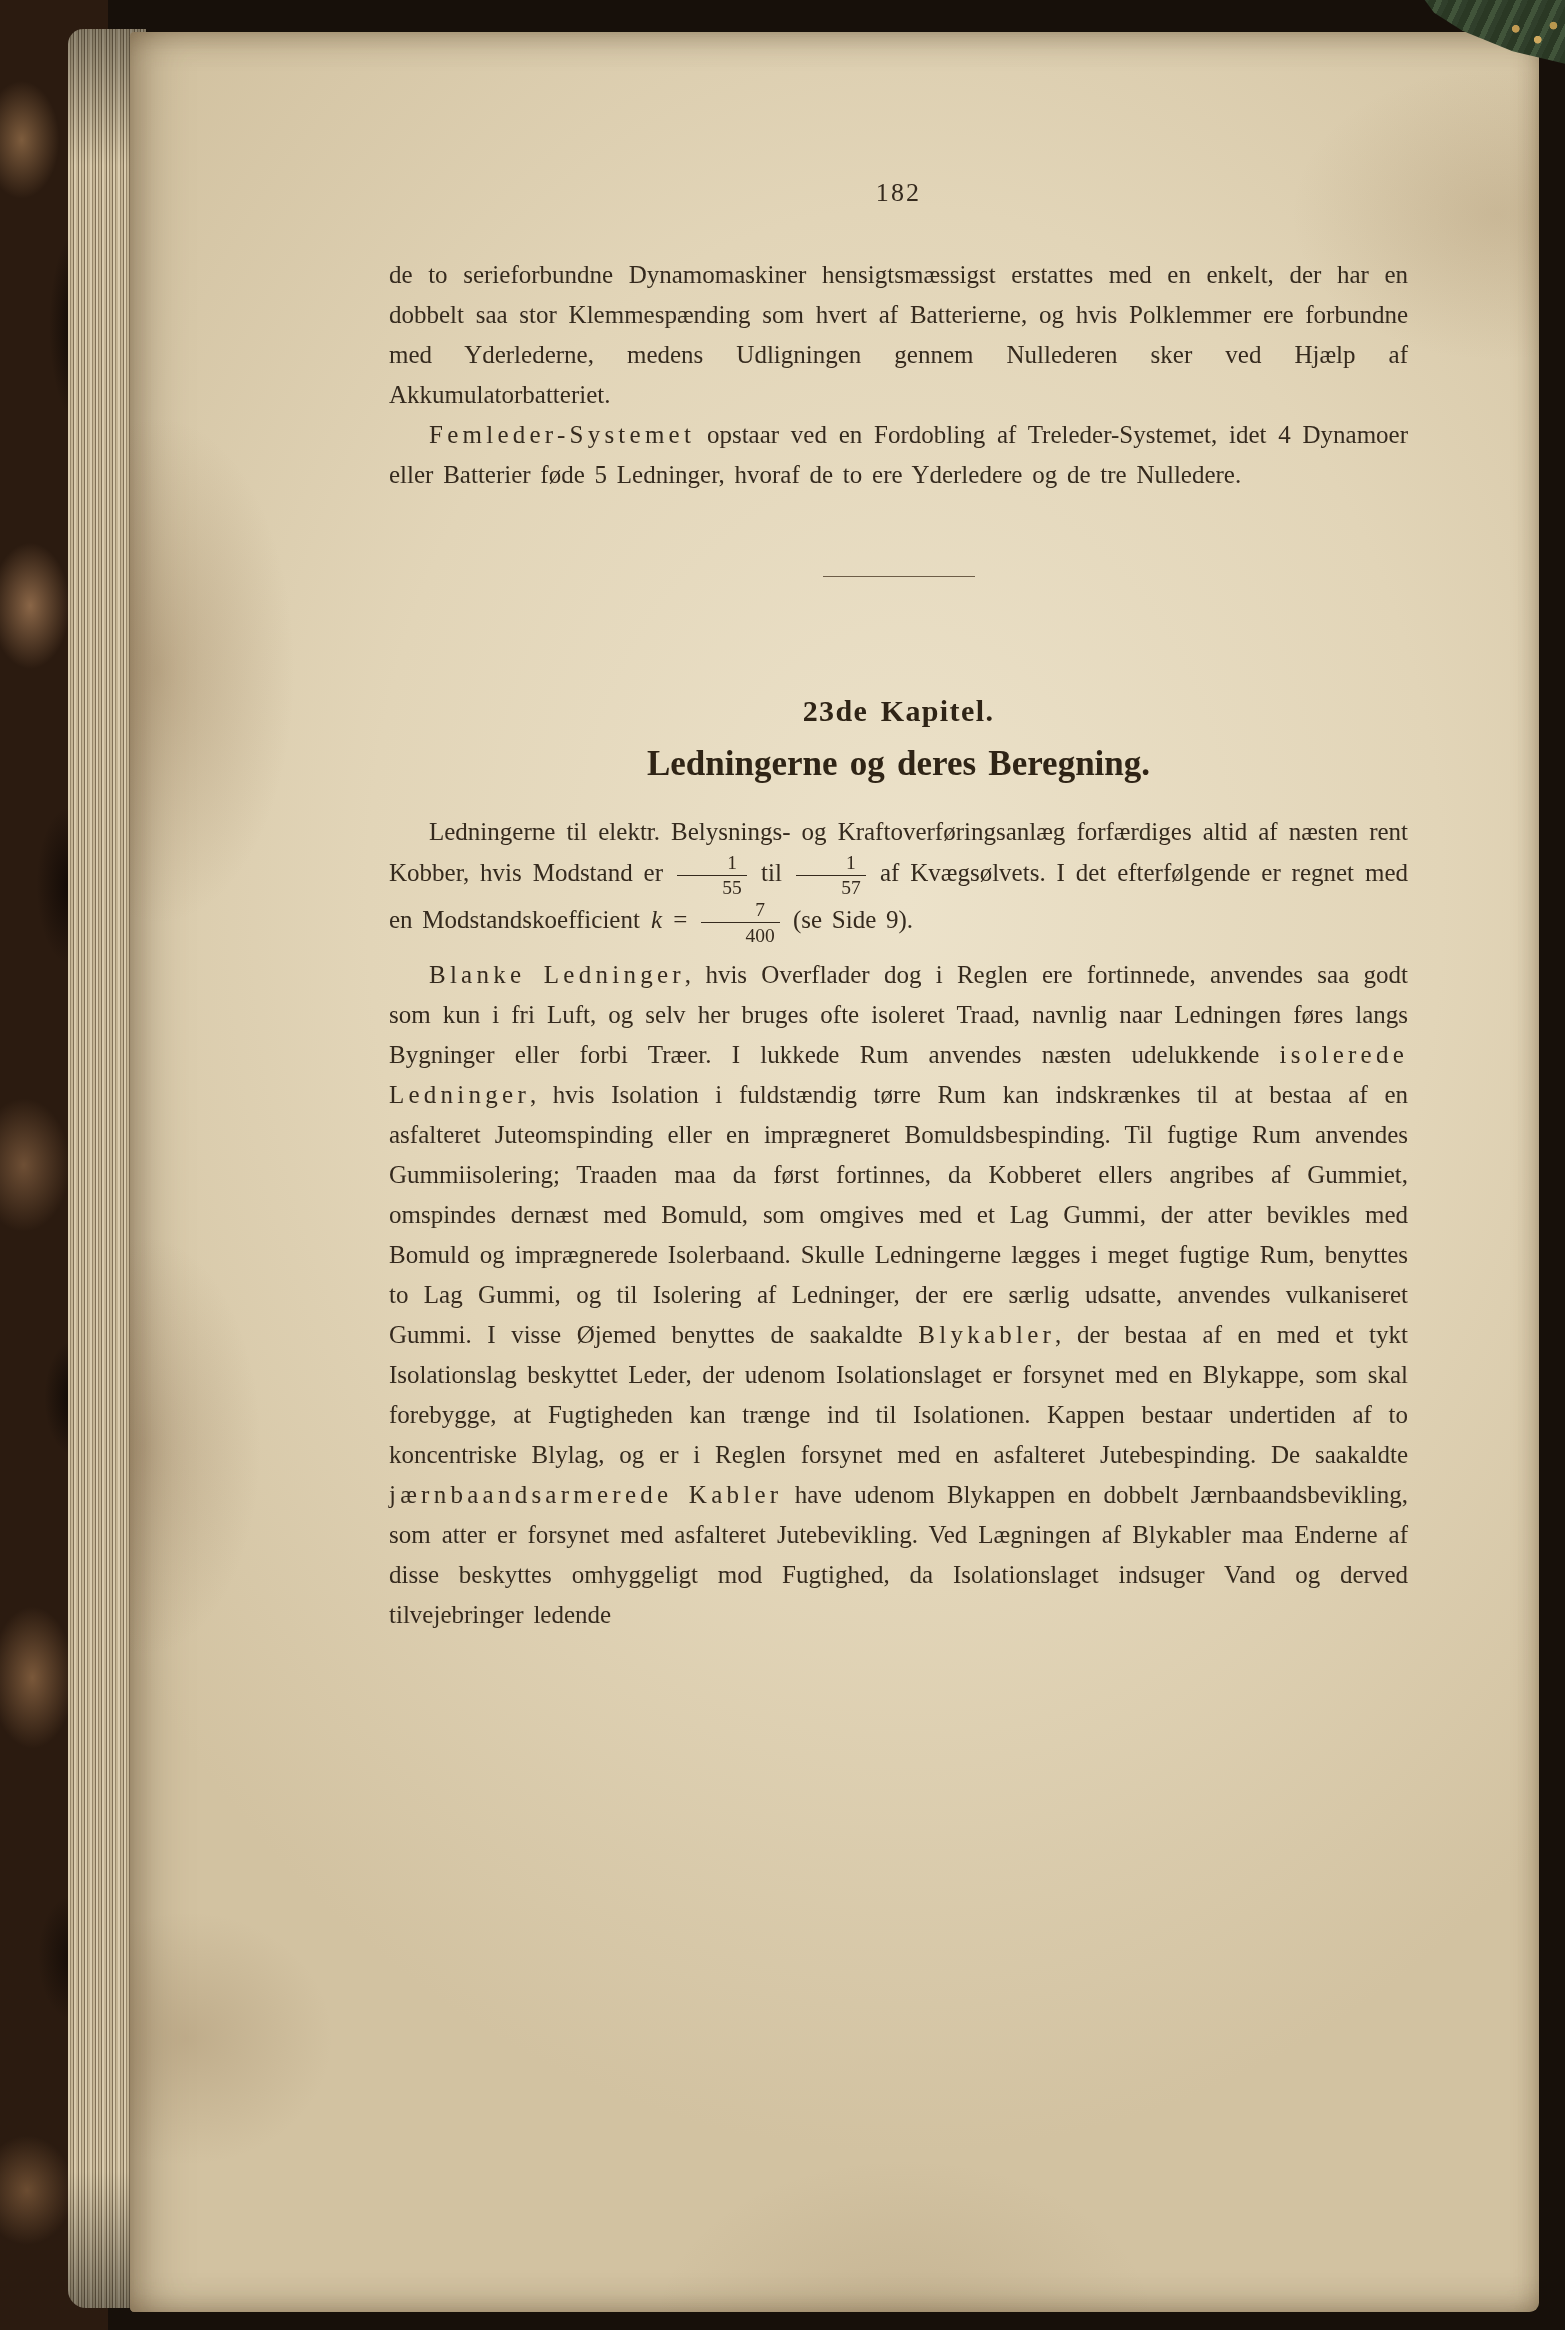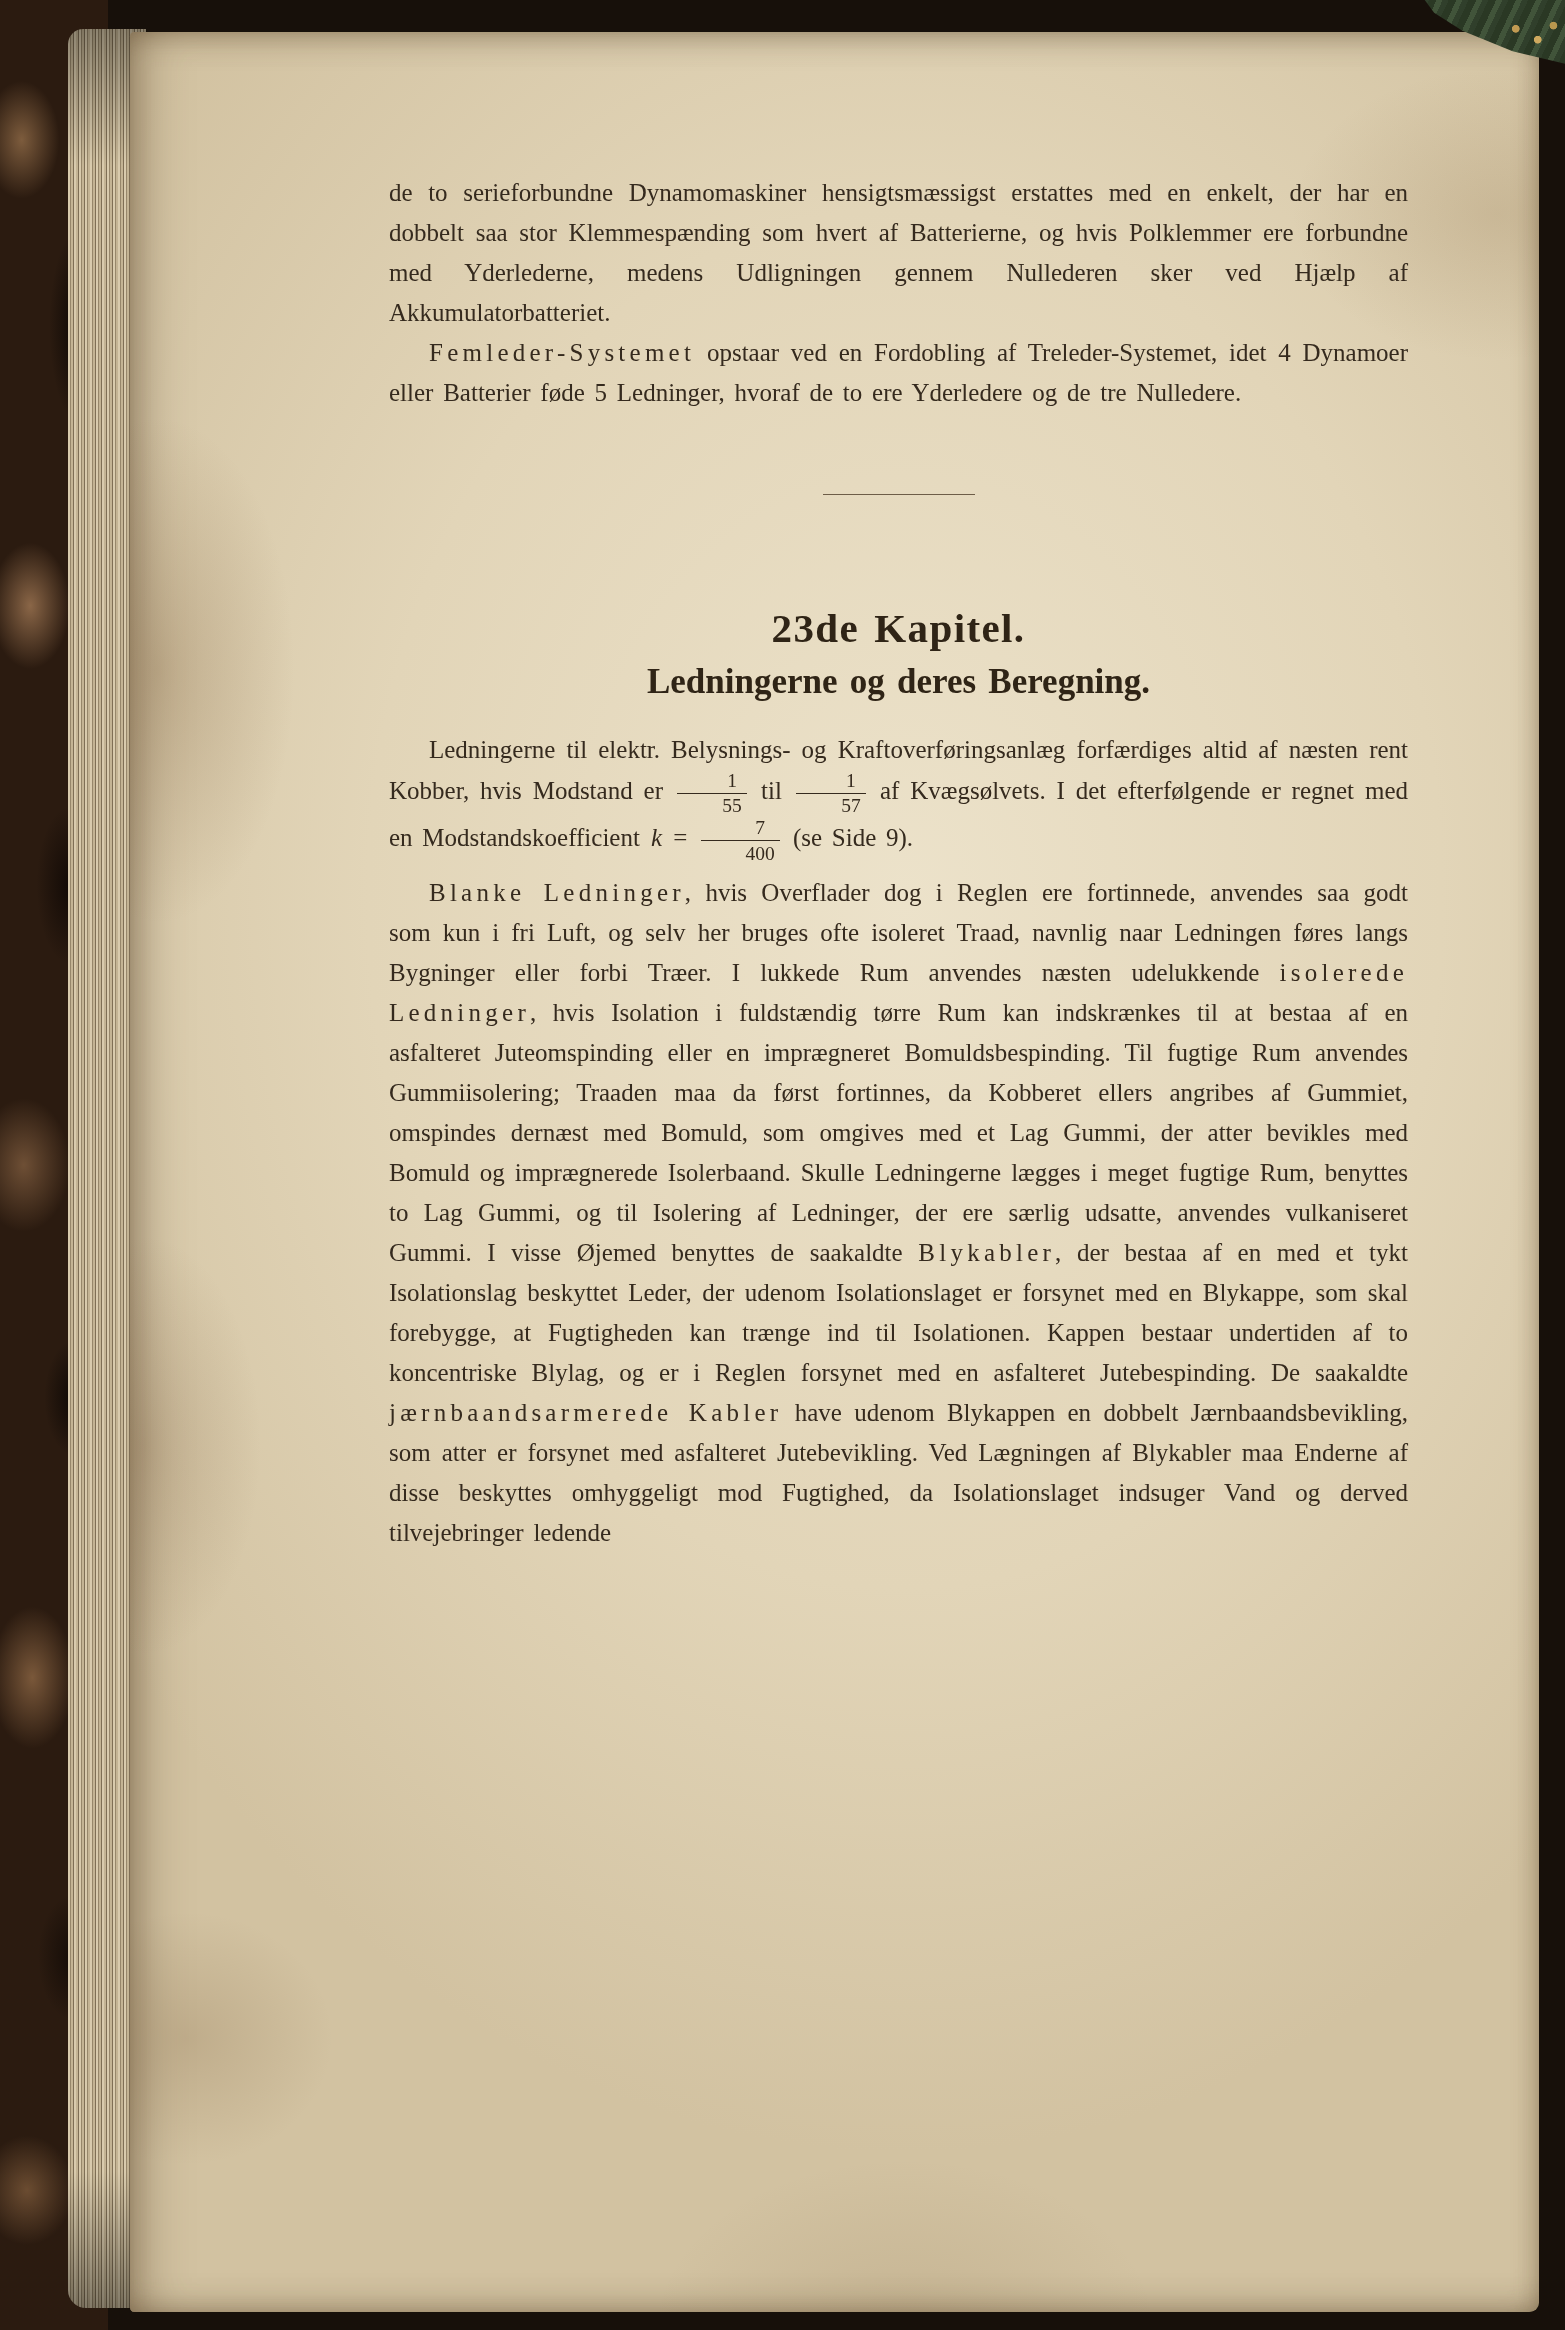--- a/index.html
+++ b/index.html
@@ -108,21 +108,21 @@
   .lead-bold { font-weight: normal; }
   .divider {
     width: 152px;
     height: 0;
     border-top: 1.4px solid #6d5d48;
     margin: 81px auto 0 auto;
   }
   .chapter-heading {
     margin: 116px 0 0 0;
     text-align: center;
-    font-size: 41px;
+    font-size: 30px;
     line-height: 35px;
     font-weight: bold;
     letter-spacing: 1.4px;
     color: #2f2416;
   }
   .chapter-subheading {
     margin: 19.5px 0 0 0;
     text-align: center;
     font-size: 35px;
     line-height: 32px;
@@ -158,20 +158,21 @@
 <div class="photo">
 
   <div class="cover"></div>
   <div class="edges"></div>
 
   <div class="page">
     <div class="mottle"></div>
 
     <div class="content">
 
+      <div class="page-number">182</div>
 
       <p class="para"><span>de to serieforbundne Dynamomaskiner hensigtsmæssigst erstattes med en enkelt, der har en dobbelt saa stor Klemmespænding som hvert af Batterierne, og hvis Polklemmer ere forbundne med Yderlederne, medens Udligningen gennem Nullederen sker ved Hjælp af Akkumulatorbatteriet.</span></p>
 
       <p class="para indent"><span class="sperr">Femleder-Systemet</span><span> opstaar ved en Fordobling af Treleder-Systemet, idet 4 Dynamoer eller Batterier føde 5 Ledninger, hvoraf de to ere Yderledere og de tre Nulledere.</span></p>
 
       <div class="divider"></div>
 
       <h2 class="chapter-heading">23de Kapitel.</h2>
       <h3 class="chapter-subheading">Ledningerne og deres Beregning.</h3>
 

